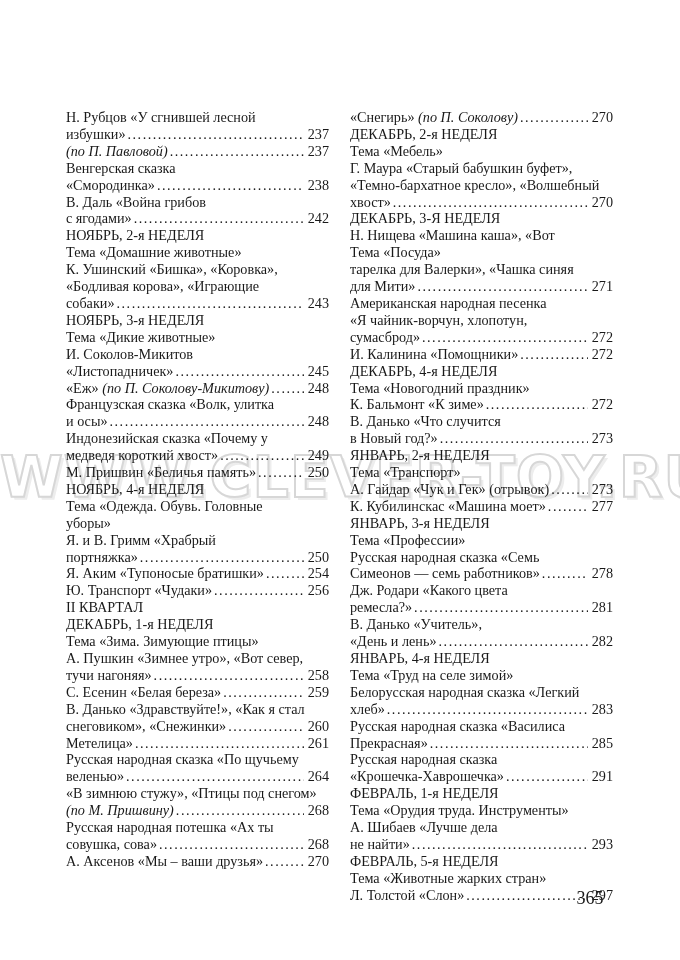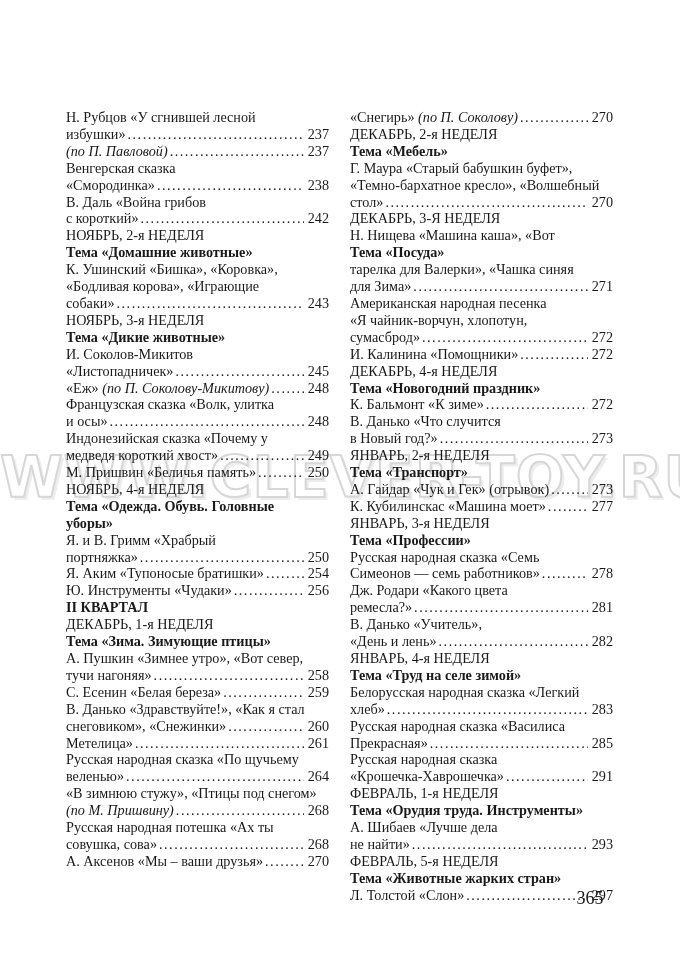--- a/index.html
+++ b/index.html
@@ -22,21 +22,21 @@
     position:absolute;top:64px;width:263px;z-index:1;
     font-size:14.2px;line-height:16.9px;margin-top:45px;
   }
   .col-left{left:66px;}
   .col-right{left:350px;}
   .line{
     display:flex;align-items:baseline;white-space:nowrap;overflow:hidden;
   }
   .line .txt{flex:0 0 auto;}
   .line .txt i{font-style:italic;text-align:right;}
-  .line.bold{font-weight:bold;}
+  .line.bold{font-weight:normal;}
   .leader{
     flex:1 1 auto;overflow:hidden;min-width:10px;
     letter-spacing:1.5px;margin-left:2px;
   }
   .pg{flex:0 0 auto;margin-left:4px;text-align:center;}
   .folio{
     position:absolute;left:560px;top:888px;width:60px;z-index:1;
     text-align:center;font-size:18px;
   }
 </style>
@@ -64,21 +64,21 @@
     </div>
     <div class="line">
       <span class="txt"><span>«Смородинка»</span></span>
       <span class="leader">................................................................................</span>
       <span class="pg">238</span>
     </div>
     <div class="line">
       <span class="txt"><span>В. Даль «Война грибов</span></span>
     </div>
     <div class="line">
-      <span class="txt"><span>с короткий»</span></span>
+      <span class="txt"><span>с ягодами»</span></span>
       <span class="leader">................................................................................</span>
       <span class="pg">242</span>
     </div>
     <div class="line">
       <span class="txt"><span>НОЯБРЬ, 2-я НЕДЕЛЯ</span></span>
     </div>
     <div class="line bold">
       <span class="txt"><span>Тема «Домашние животные»</span></span>
     </div>
     <div class="line">
@@ -148,21 +148,21 @@
       <span class="txt"><span>портняжка»</span></span>
       <span class="leader">................................................................................</span>
       <span class="pg">250</span>
     </div>
     <div class="line">
       <span class="txt"><span>Я. Аким «Тупоносые братишки»</span></span>
       <span class="leader">................................................................................</span>
       <span class="pg">254</span>
     </div>
     <div class="line">
-      <span class="txt"><span>Ю. Инструменты «Чудаки»</span></span>
+      <span class="txt"><span>Ю. Транспорт «Чудаки»</span></span>
       <span class="leader">................................................................................</span>
       <span class="pg">256</span>
     </div>
     <div class="line bold">
       <span class="txt"><span>II КВАРТАЛ</span></span>
     </div>
     <div class="line">
       <span class="txt"><span>ДЕКАБРЬ, 1-я НЕДЕЛЯ</span></span>
     </div>
     <div class="line bold">
@@ -236,38 +236,38 @@
     <div class="line bold">
       <span class="txt"><span>Тема «Мебель»</span></span>
     </div>
     <div class="line">
       <span class="txt"><span>Г. Маура «Старый бабушкин буфет»,</span></span>
     </div>
     <div class="line">
       <span class="txt"><span>«Темно-бархатное кресло», «Волшебный</span></span>
     </div>
     <div class="line">
-      <span class="txt"><span>стол»</span></span>
+      <span class="txt"><span>хвост»</span></span>
       <span class="leader">................................................................................</span>
       <span class="pg">270</span>
     </div>
     <div class="line">
       <span class="txt"><span>ДЕКАБРЬ, 3-Я НЕДЕЛЯ</span></span>
     </div>
     <div class="line">
       <span class="txt"><span>Н. Нищева «Машина каша», «Вот</span></span>
     </div>
     <div class="line bold">
       <span class="txt"><span>Тема «Посуда»</span></span>
     </div>
     <div class="line">
       <span class="txt"><span>тарелка для Валерки», «Чашка синяя</span></span>
     </div>
     <div class="line">
-      <span class="txt"><span>для Зима»</span></span>
+      <span class="txt"><span>для Мити»</span></span>
       <span class="leader">................................................................................</span>
       <span class="pg">271</span>
     </div>
     <div class="line">
       <span class="txt"><span>Американская народная песенка</span></span>
     </div>
     <div class="line">
       <span class="txt"><span>«Я чайник-ворчун, хлопотун,</span></span>
     </div>
     <div class="line">

